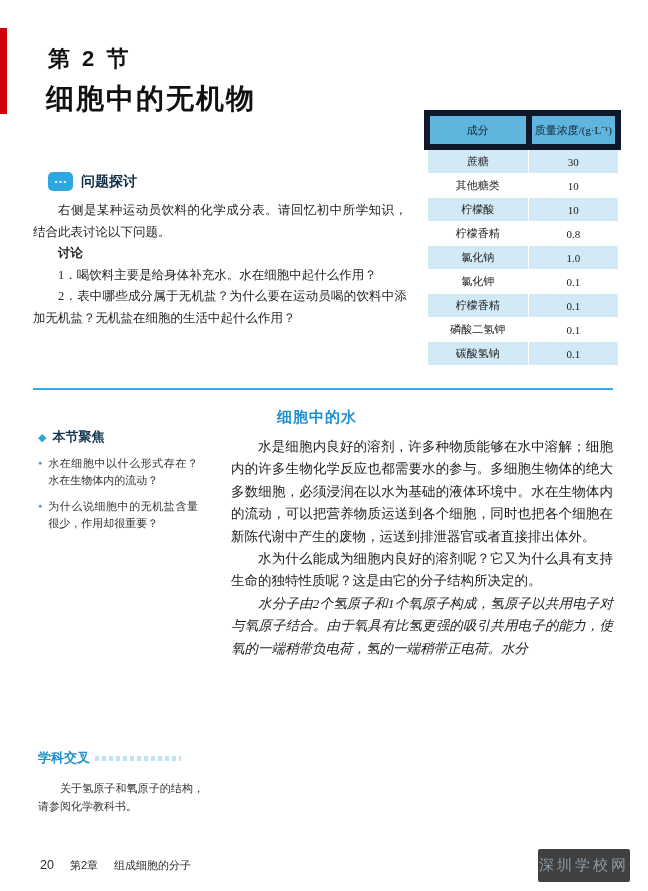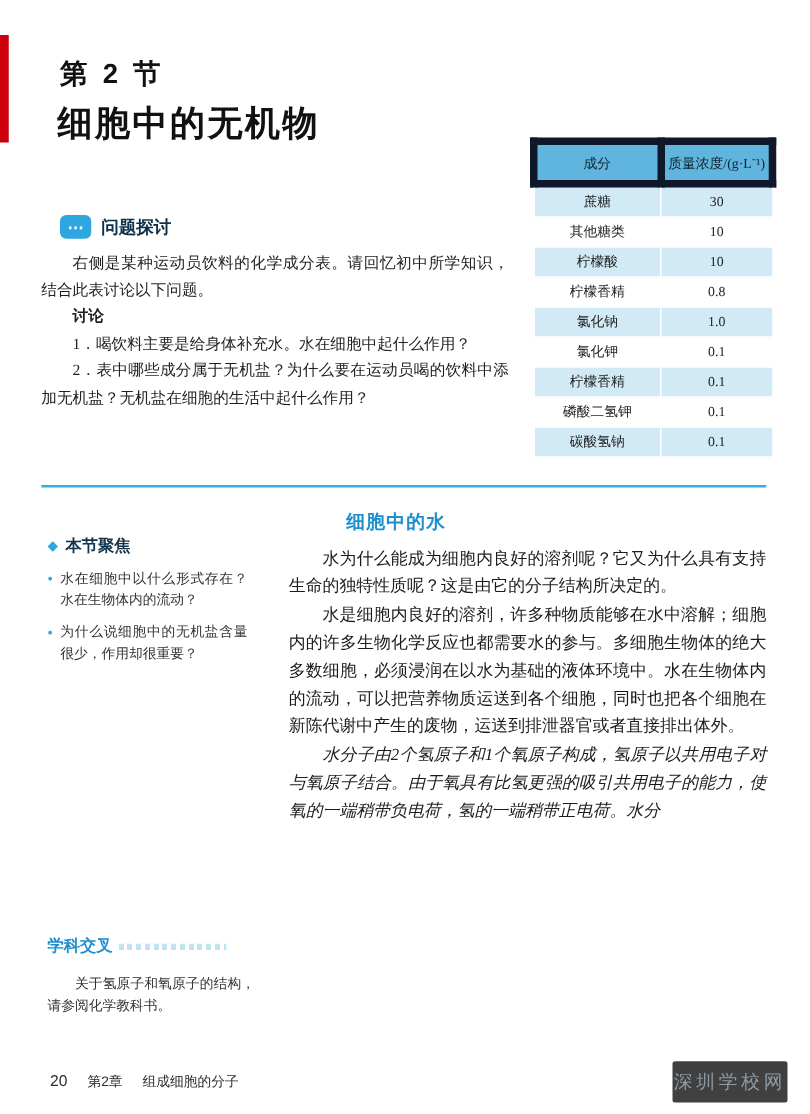--- a/index.html
+++ b/index.html
@@ -156,22 +156,22 @@
     </div>
   </div>
 
   <div class="cross">
     <span class="cross-label">学科交叉</span><span class="cross-deco"></span>
     <p class="cross-text">关于氢原子和氧原子的结构，请参阅化学教科书。</p>
   </div>
 
   <div class="main">
     <h2 class="main-heading">细胞中的水</h2>
+    <p>水是细胞内良好的溶剂，许多种物质能够在水中溶解；细胞内的许多生物化学反应也都需要水的参与。多细胞生物体的绝大多数细胞，必须浸润在以水为基础的液体环境中。水在生物体内的流动，可以把营养物质运送到各个细胞，同时也把各个细胞在新陈代谢中产生的废物，运送到排泄器官或者直接排出体外。</p>
     <p>水为什么能成为细胞内良好的溶剂呢？它又为什么具有支持生命的独特性质呢？这是由它的分子结构所决定的。</p>
-    <p>水是细胞内良好的溶剂，许多种物质能够在水中溶解；细胞内的许多生物化学反应也都需要水的参与。多细胞生物体的绝大多数细胞，必须浸润在以水为基础的液体环境中。水在生物体内的流动，可以把营养物质运送到各个细胞，同时也把各个细胞在新陈代谢中产生的废物，运送到排泄器官或者直接排出体外。</p>
     <p class="kai">水分子由2个氢原子和1个氧原子构成，氢原子以共用电子对与氧原子结合。由于氧具有比氢更强的吸引共用电子的能力，使氧的一端稍带负电荷，氢的一端稍带正电荷。水分</p>
   </div>
 
   <div class="footer">
     <span class="pagenum">20</span>
     <span>第2章</span>
     <span>组成细胞的分子</span>
   </div>
 
   <div class="watermark">深圳学校网</div>

